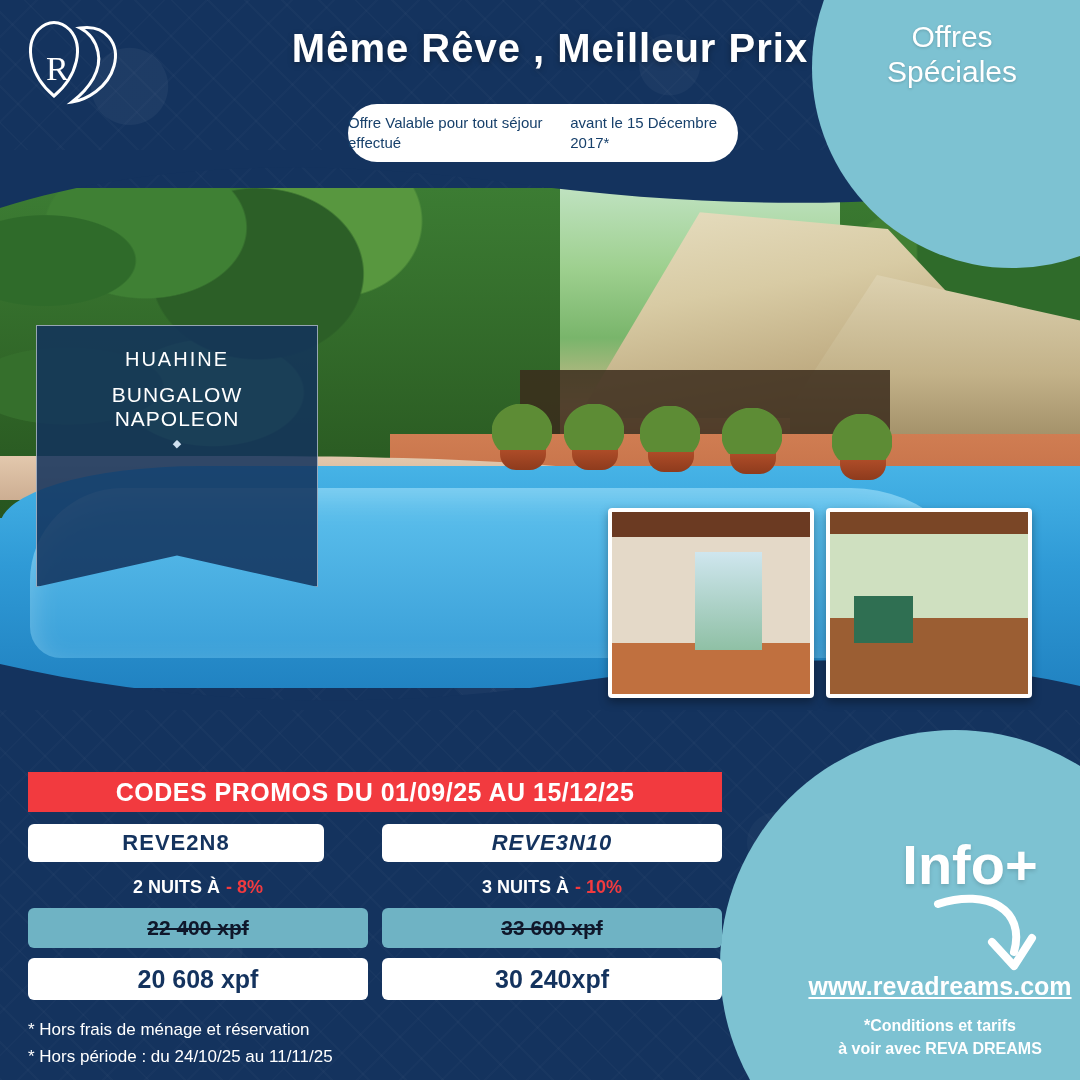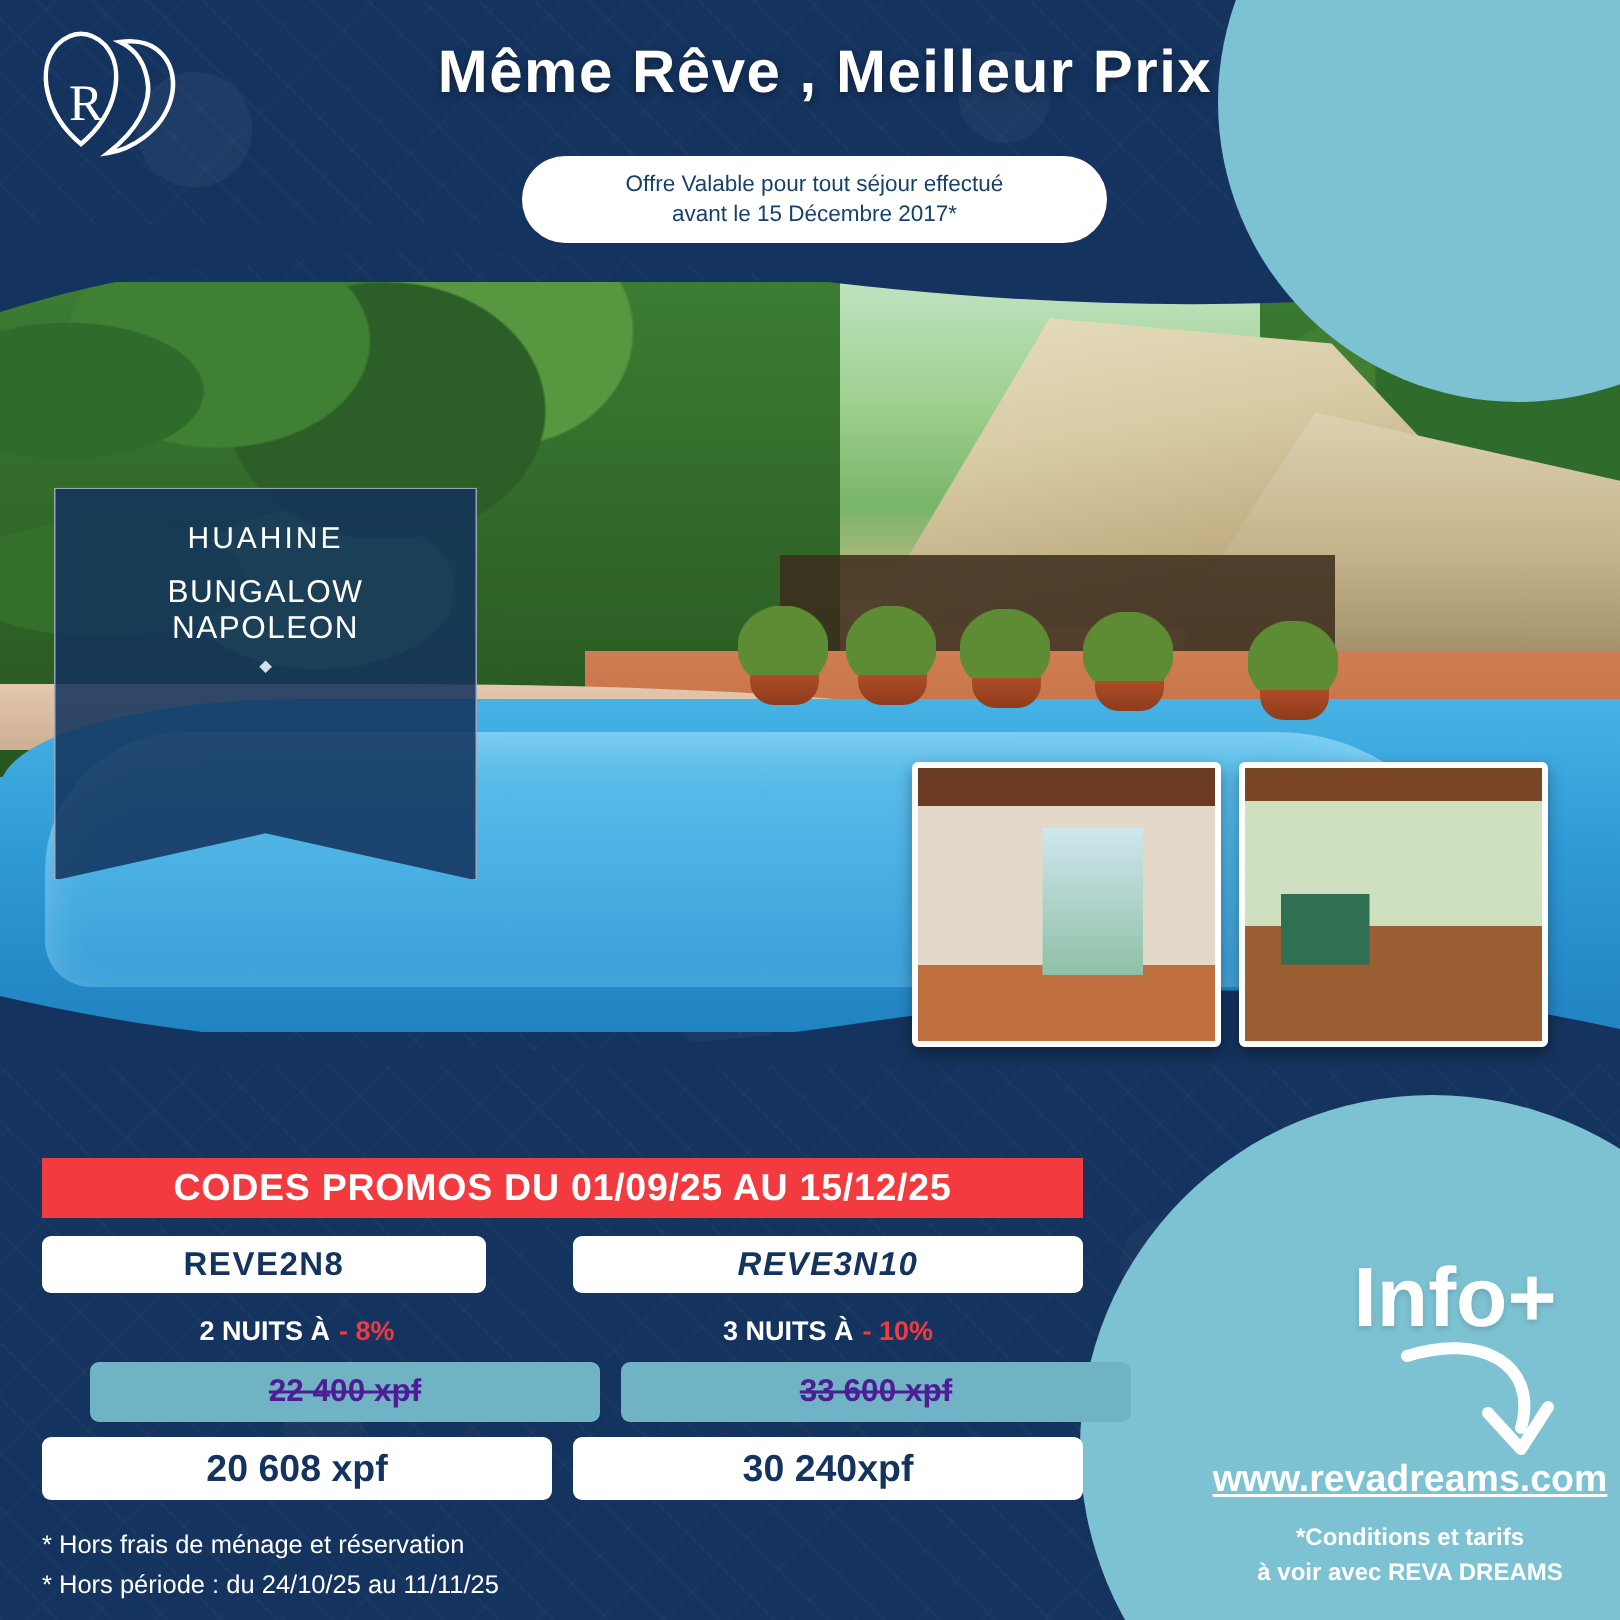--- a/index.html
+++ b/index.html
@@ -47,21 +47,21 @@
     color: #ffffff;
     font-size: 40px; font-weight: bold;
     letter-spacing: 1px;
     text-shadow: 0 2px 6px rgba(0,0,0,0.35);
     z-index: 6;
   }
   .subtitle-pill {
     position: absolute; top: 104px; left: 348px;
     width: 390px; height: 58px;
     background: #ffffff; border-radius: 30px;
-    display: flex; flex-direction: column;
+    display: flex; flex-direction: row;
     align-items: center; justify-content: center;
     color: #17406b; font-size: 15px; line-height: 1.35;
     z-index: 6;
   }
 
   
   .corner-badge {
     position: absolute; top: -132px; right: -132px;
     width: 400px; height: 400px;
     border-radius: 50%;
@@ -226,24 +226,23 @@
     z-index: 6;
   }
   .nights .disc { color: #f23a3f; margin-left: 6px; }
   .nights-l { left: 28px; width: 340px; }
   .nights-r { left: 382px; width: 340px; }
 
   .old-price {
     position: absolute; top: 908px; height: 40px;
     background: #6fb3c4; border-radius: 6px;
     display: flex; align-items: center; justify-content: center;
-    color: #4c1d95; font-size: 21px; font-weight: bold;
+    color: #0f172a; font-size: 21px; font-weight: bold;
     text-decoration: line-through; text-decoration-thickness: 2px;
     z-index: 6;
-    margin-left: 32px;
   }
   .op-l { left: 28px; width: 340px; }
   .op-r { left: 382px; width: 340px; }
 
   .new-price {
     position: absolute; top: 958px; height: 42px;
     background: #ffffff; border-radius: 6px;
     display: flex; align-items: center; justify-content: center;
     color: #14335e; font-size: 25px; font-weight: bold;
     z-index: 6;
@@ -298,20 +297,24 @@
   </div>
 
   <div class="title">Même Rêve , Meilleur Prix</div>
 
   <div class="subtitle-pill">
     <span>Offre Valable pour tout séjour effectué</span>
     <span>avant le 15 Décembre 2017*</span>
   </div>
 
   <div class="corner-badge"></div>
+  <div class="corner-badge-text">
+    <div>Offres</div>
+    <div>Spéciales</div>
+  </div>
 
   <svg class="wave-top" viewBox="0 0 1080 70" preserveAspectRatio="none">
     <path d="M0,58 C150,10 330,8 520,34 C700,58 900,62 1080,28 L1080,0 L0,0 Z" fill="#14335e"></path>
   </svg>
 
   <div class="hero">
     <div class="hero-sky"></div>
     <div class="foliage"></div>
     <div class="foliage-right"></div>
     <div class="roof"></div>

